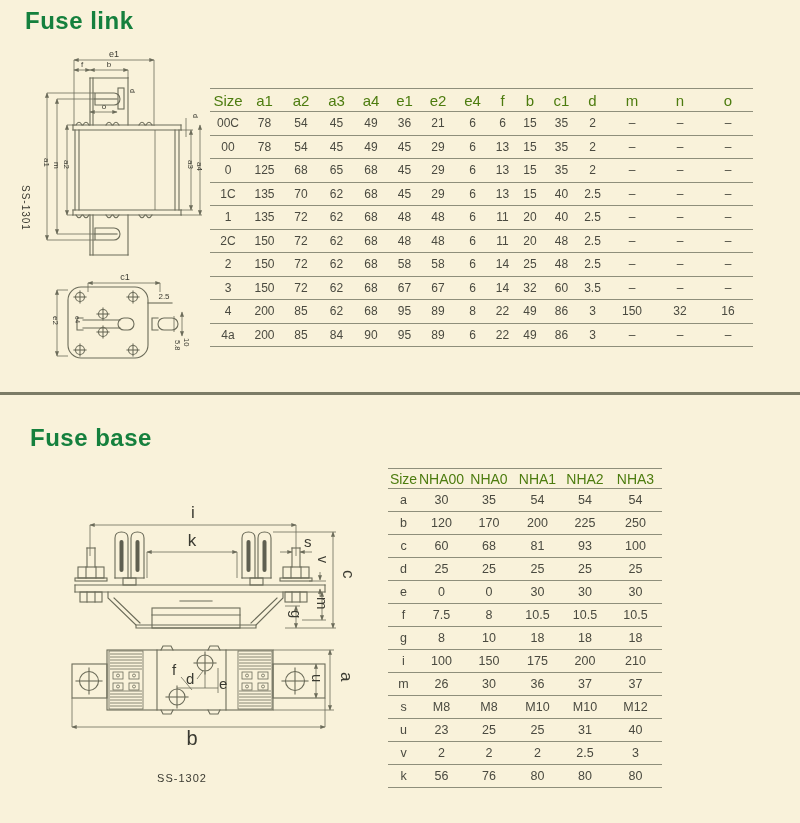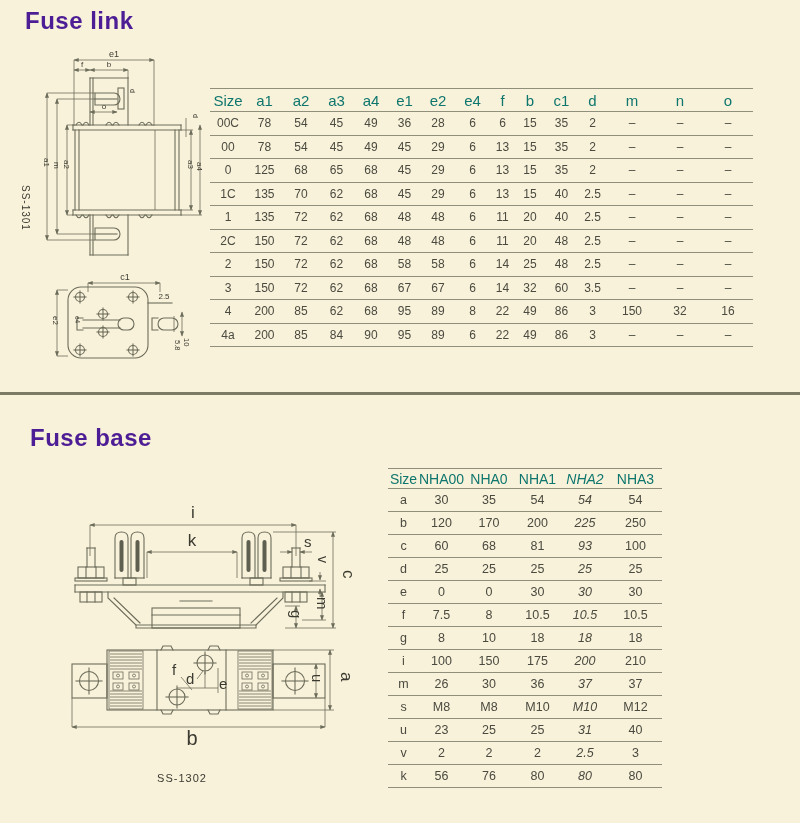--- a/index.html
+++ b/index.html
@@ -1,43 +1,43 @@
 <!DOCTYPE html>
 <html><head>
 <meta charset="utf-8">
 <style>
   html,body{margin:0;padding:0;}
   body{width:800px;height:823px;background:#f9f2da;font-family:"Liberation Sans",sans-serif;}
   .page{position:relative;width:800px;height:823px;background:#f9f2da;overflow:hidden;}
-  .sec-title{position:absolute;margin:0;font-size:24px;font-weight:bold;color:#4c1d95;letter-spacing:.5px;line-height:1;}
+  .sec-title{position:absolute;margin:0;font-size:24px;font-weight:bold;color:#15803d;letter-spacing:.5px;line-height:1;}
   #fl-title{left:25px;top:9px;}
   #fb-title{left:30px;top:426px;}
   .divider{position:absolute;left:0;top:392px;width:800px;height:3px;background:#7c7c66;}
   
   table.dim-table{position:absolute;border-collapse:collapse;table-layout:fixed;}
   .dim-table th,.dim-table td{padding:0;text-align:center;vertical-align:middle;font-weight:normal;
     border-bottom:1px solid #8f8f7b;color:#4a4a40;}
-  .dim-table thead th{border-top:1px solid #8f8f7b;color:#0f766e;}
+  .dim-table thead th{border-top:1px solid #8f8f7b;color:#4d7c0f;}
   .t1{left:210px;top:88px;width:543px;}
   .t1 th{height:22px;font-size:15px;}
   .t1 td{height:22.5px;font-size:12px;}
   .t1 tr > :nth-child(1){width:36px;}  .t1 tr > :nth-child(2){width:37px;}
   .t1 tr > :nth-child(3){width:36px;}  .t1 tr > :nth-child(4){width:35px;}
   .t1 tr > :nth-child(5){width:34px;}  .t1 tr > :nth-child(6){width:33px;}
   .t1 tr > :nth-child(7){width:34px;}  .t1 tr > :nth-child(8){width:35px;}
   .t1 tr > :nth-child(9){width:25px;}  .t1 tr > :nth-child(10){width:30px;}
   .t1 tr > :nth-child(11){width:33px;} .t1 tr > :nth-child(12){width:29px;}
   .t1 tr > :nth-child(13){width:50px;} .t1 tr > :nth-child(14){width:46px;}
   .t1 tr > :nth-child(15){width:50px;}
   .t2{left:388px;top:468px;width:274px;}
   .t2 th{height:19px;font-size:14px;}
   .t2 td{height:22px;font-size:12.5px;}
   .t2 tr > :nth-child(1){width:31px;}  .t2 tr > :nth-child(2){width:45px;}
   .t2 tr > :nth-child(3){width:50px;margin-left:40px;}  .t2 tr > :nth-child(4){width:47px;margin-left:42px;}
-  .t2 tr > :nth-child(5){width:48px;font-style:italic;}  .t2 tr > :nth-child(6){width:53px;}
+  .t2 tr > :nth-child(5){width:48px;}  .t2 tr > :nth-child(6){width:53px;}
   
   svg.drawing{position:absolute;overflow:visible;}
   #fl-drawing{left:8px;top:40px;}
   #fb-drawing{left:40px;top:498px;}
   .ln{stroke:#6c6c5a;stroke-width:1.1;fill:none;stroke-linecap:square;}
   .dim{stroke:#6c6c5a;stroke-width:.8;fill:none;}
   .lbl{fill:#3a3a31;font-family:"Liberation Sans",sans-serif;}
 </style>
 </head>
 <body>
@@ -193,21 +193,21 @@
         </tr>
       </thead>
       <tbody>
         <tr>
           <td>00C</td>
           <td>78</td>
           <td>54</td>
           <td>45</td>
           <td>49</td>
           <td>36</td>
-          <td>28</td>
+          <td>21</td>
           <td>6</td>
           <td>6</td>
           <td>15</td>
           <td>35</td>
           <td>2</td>
           <td>–</td>
           <td>–</td>
           <td>–</td>
         </tr>
         <tr>

